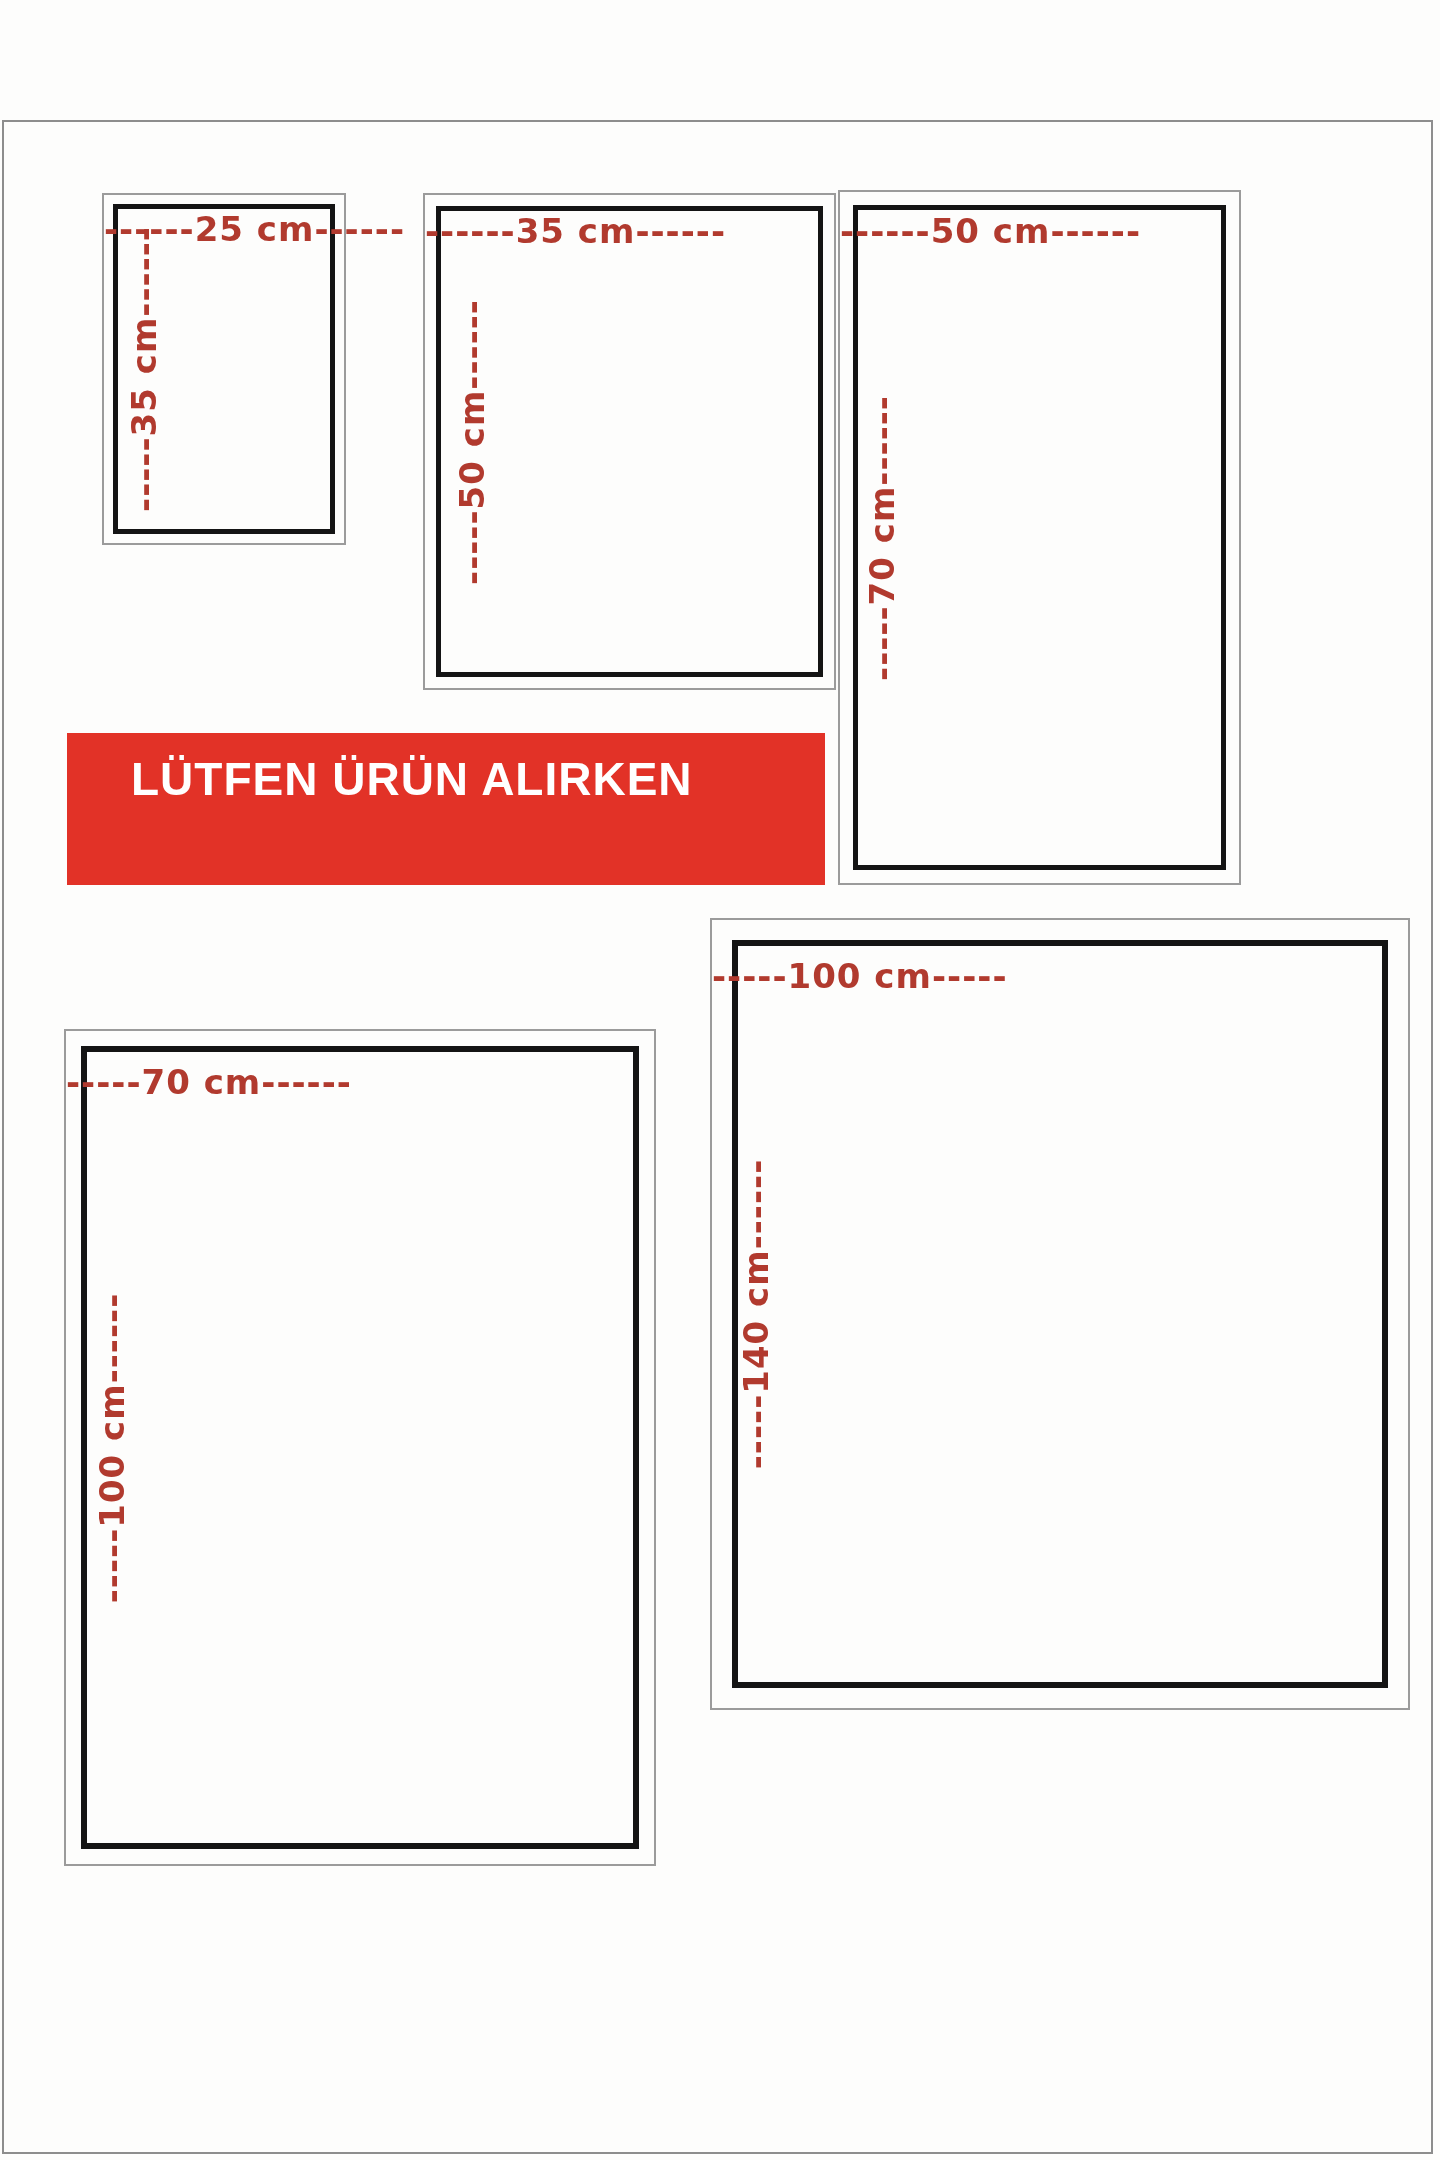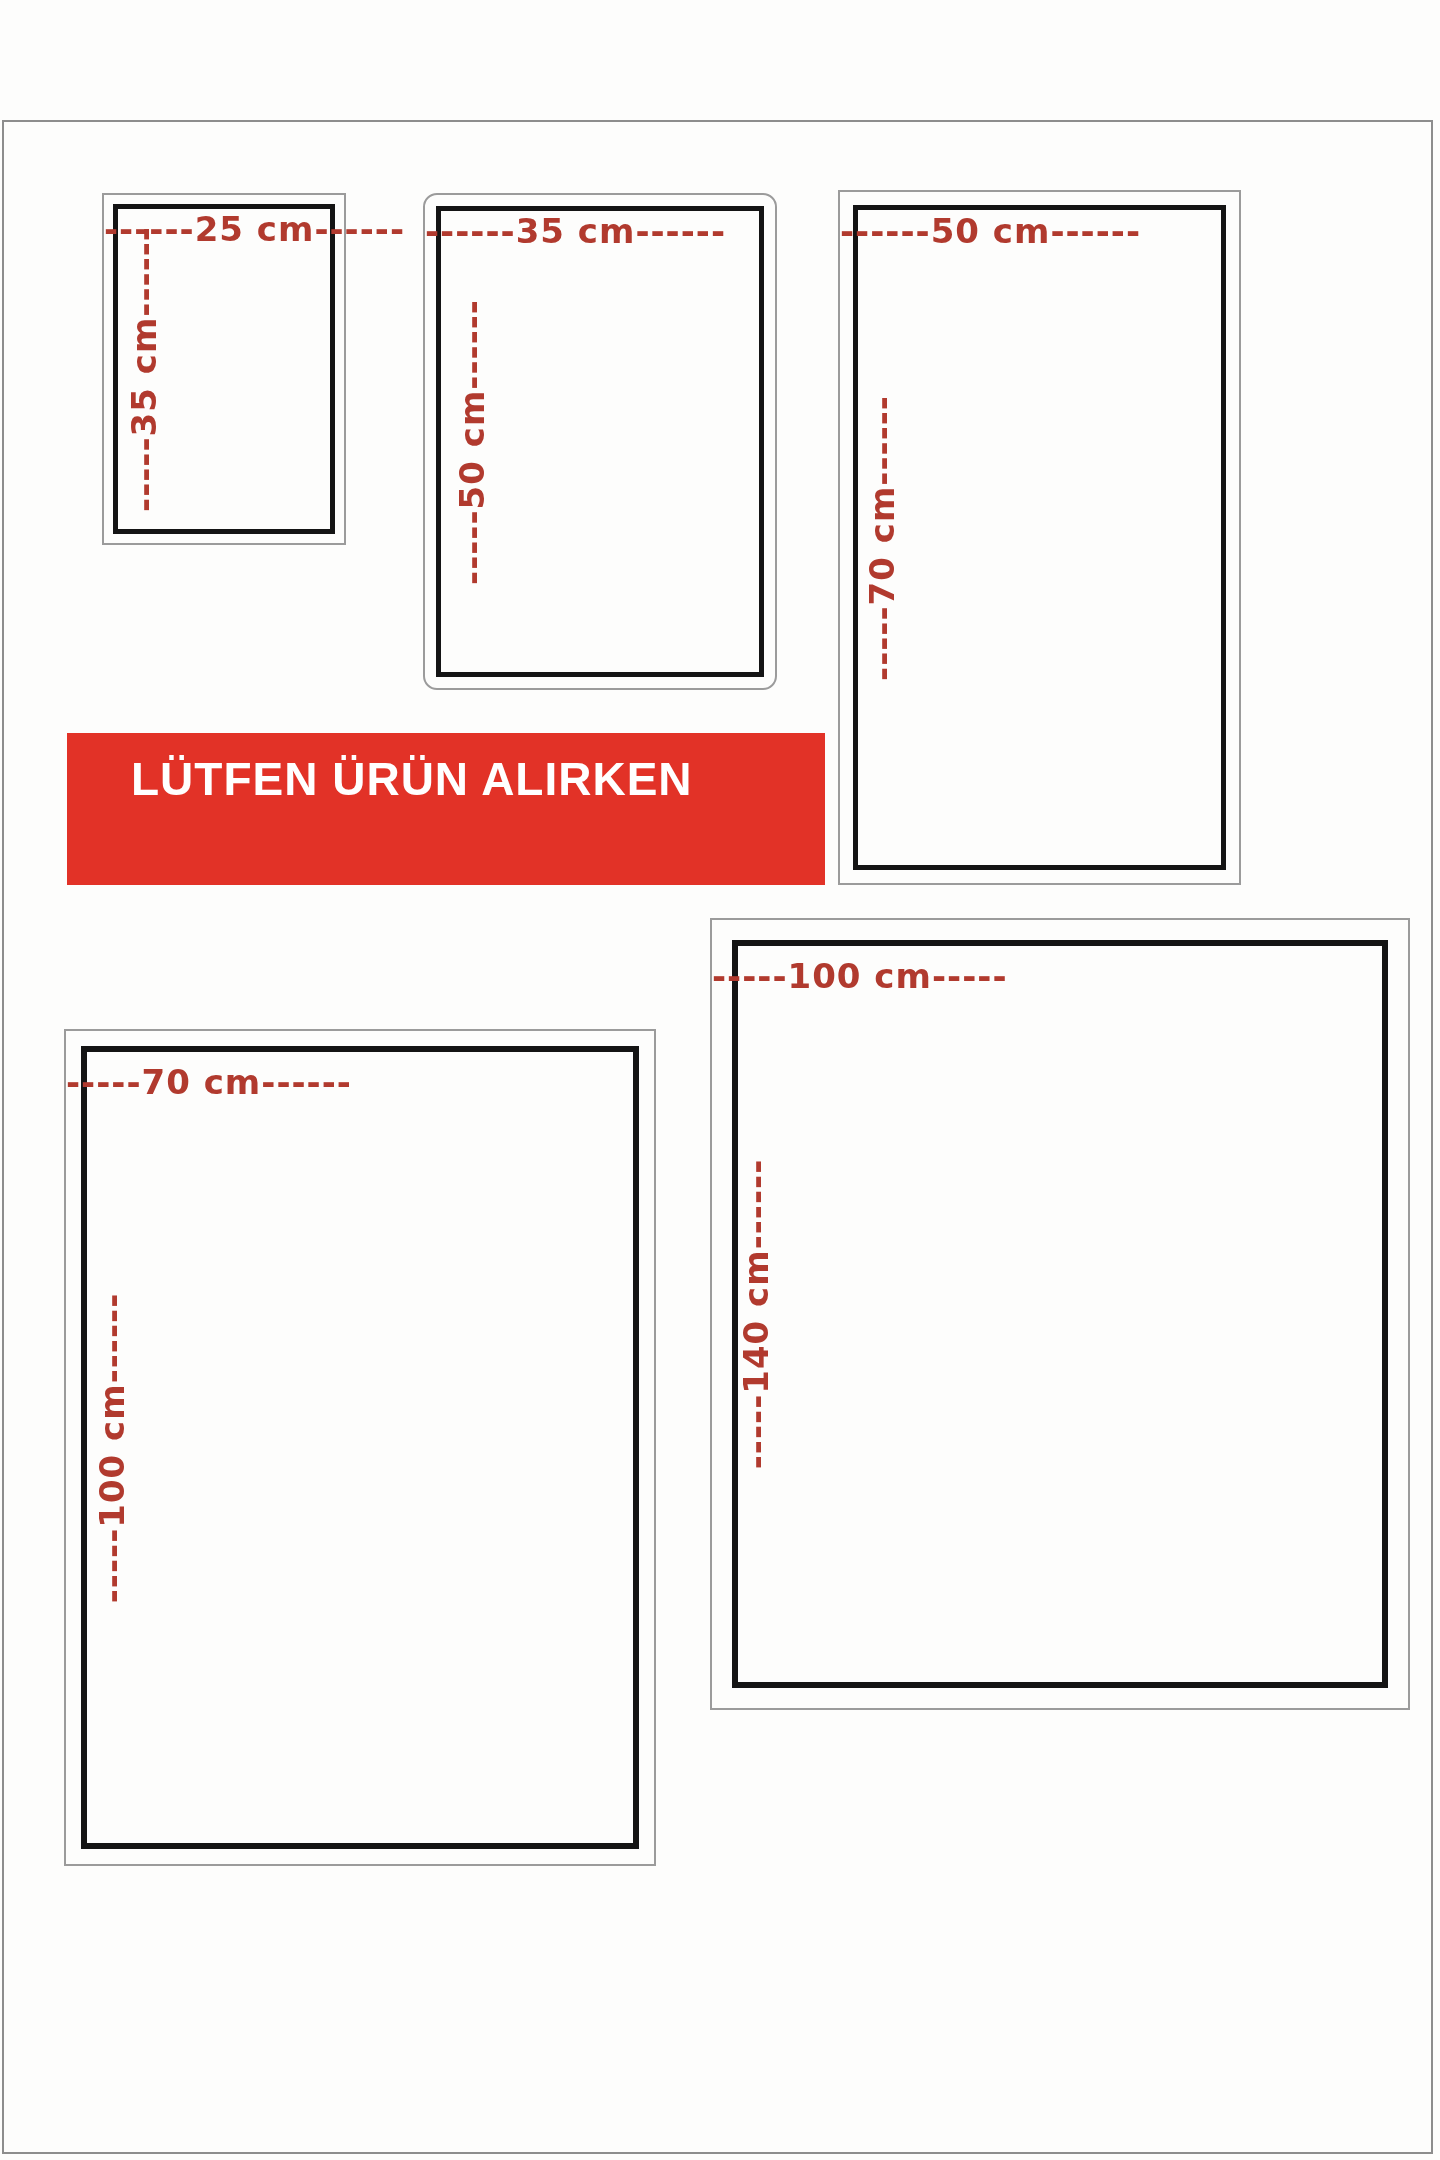--- a/index.html
+++ b/index.html
@@ -51,21 +51,21 @@
     white-space:nowrap;
     letter-spacing:1px;
     transform:translate(-50%,-50%) rotate(-90deg);
   }
   
   .b1{left:102px;top:193px;width:244px;height:352px;}
   .b1 .inner{left:9px;top:9px;right:9px;bottom:9px;}
   .b1 .h-label{top:14px;}
   .b1 .v-label{left:40px;}
 
-  .b2{left:423px;top:193px;width:354px;height:497px;border-radius:14px;}
+  .b2{left:423px;top:193px;width:413px;height:497px;}
   .b2 .inner{left:11px;top:11px;right:11px;bottom:11px;}
   .b2 .h-label{top:16px;}
   .b2 .v-label{left:47px;}
 
   .b3{left:838px;top:190px;width:403px;height:695px;}
   .b3 .inner{left:13px;top:13px;right:13px;bottom:13px;}
   .b3 .h-label{top:19px;}
   .b3 .v-label{left:42px;}
 
   .b4{left:64px;top:1029px;width:592px;height:837px;}

